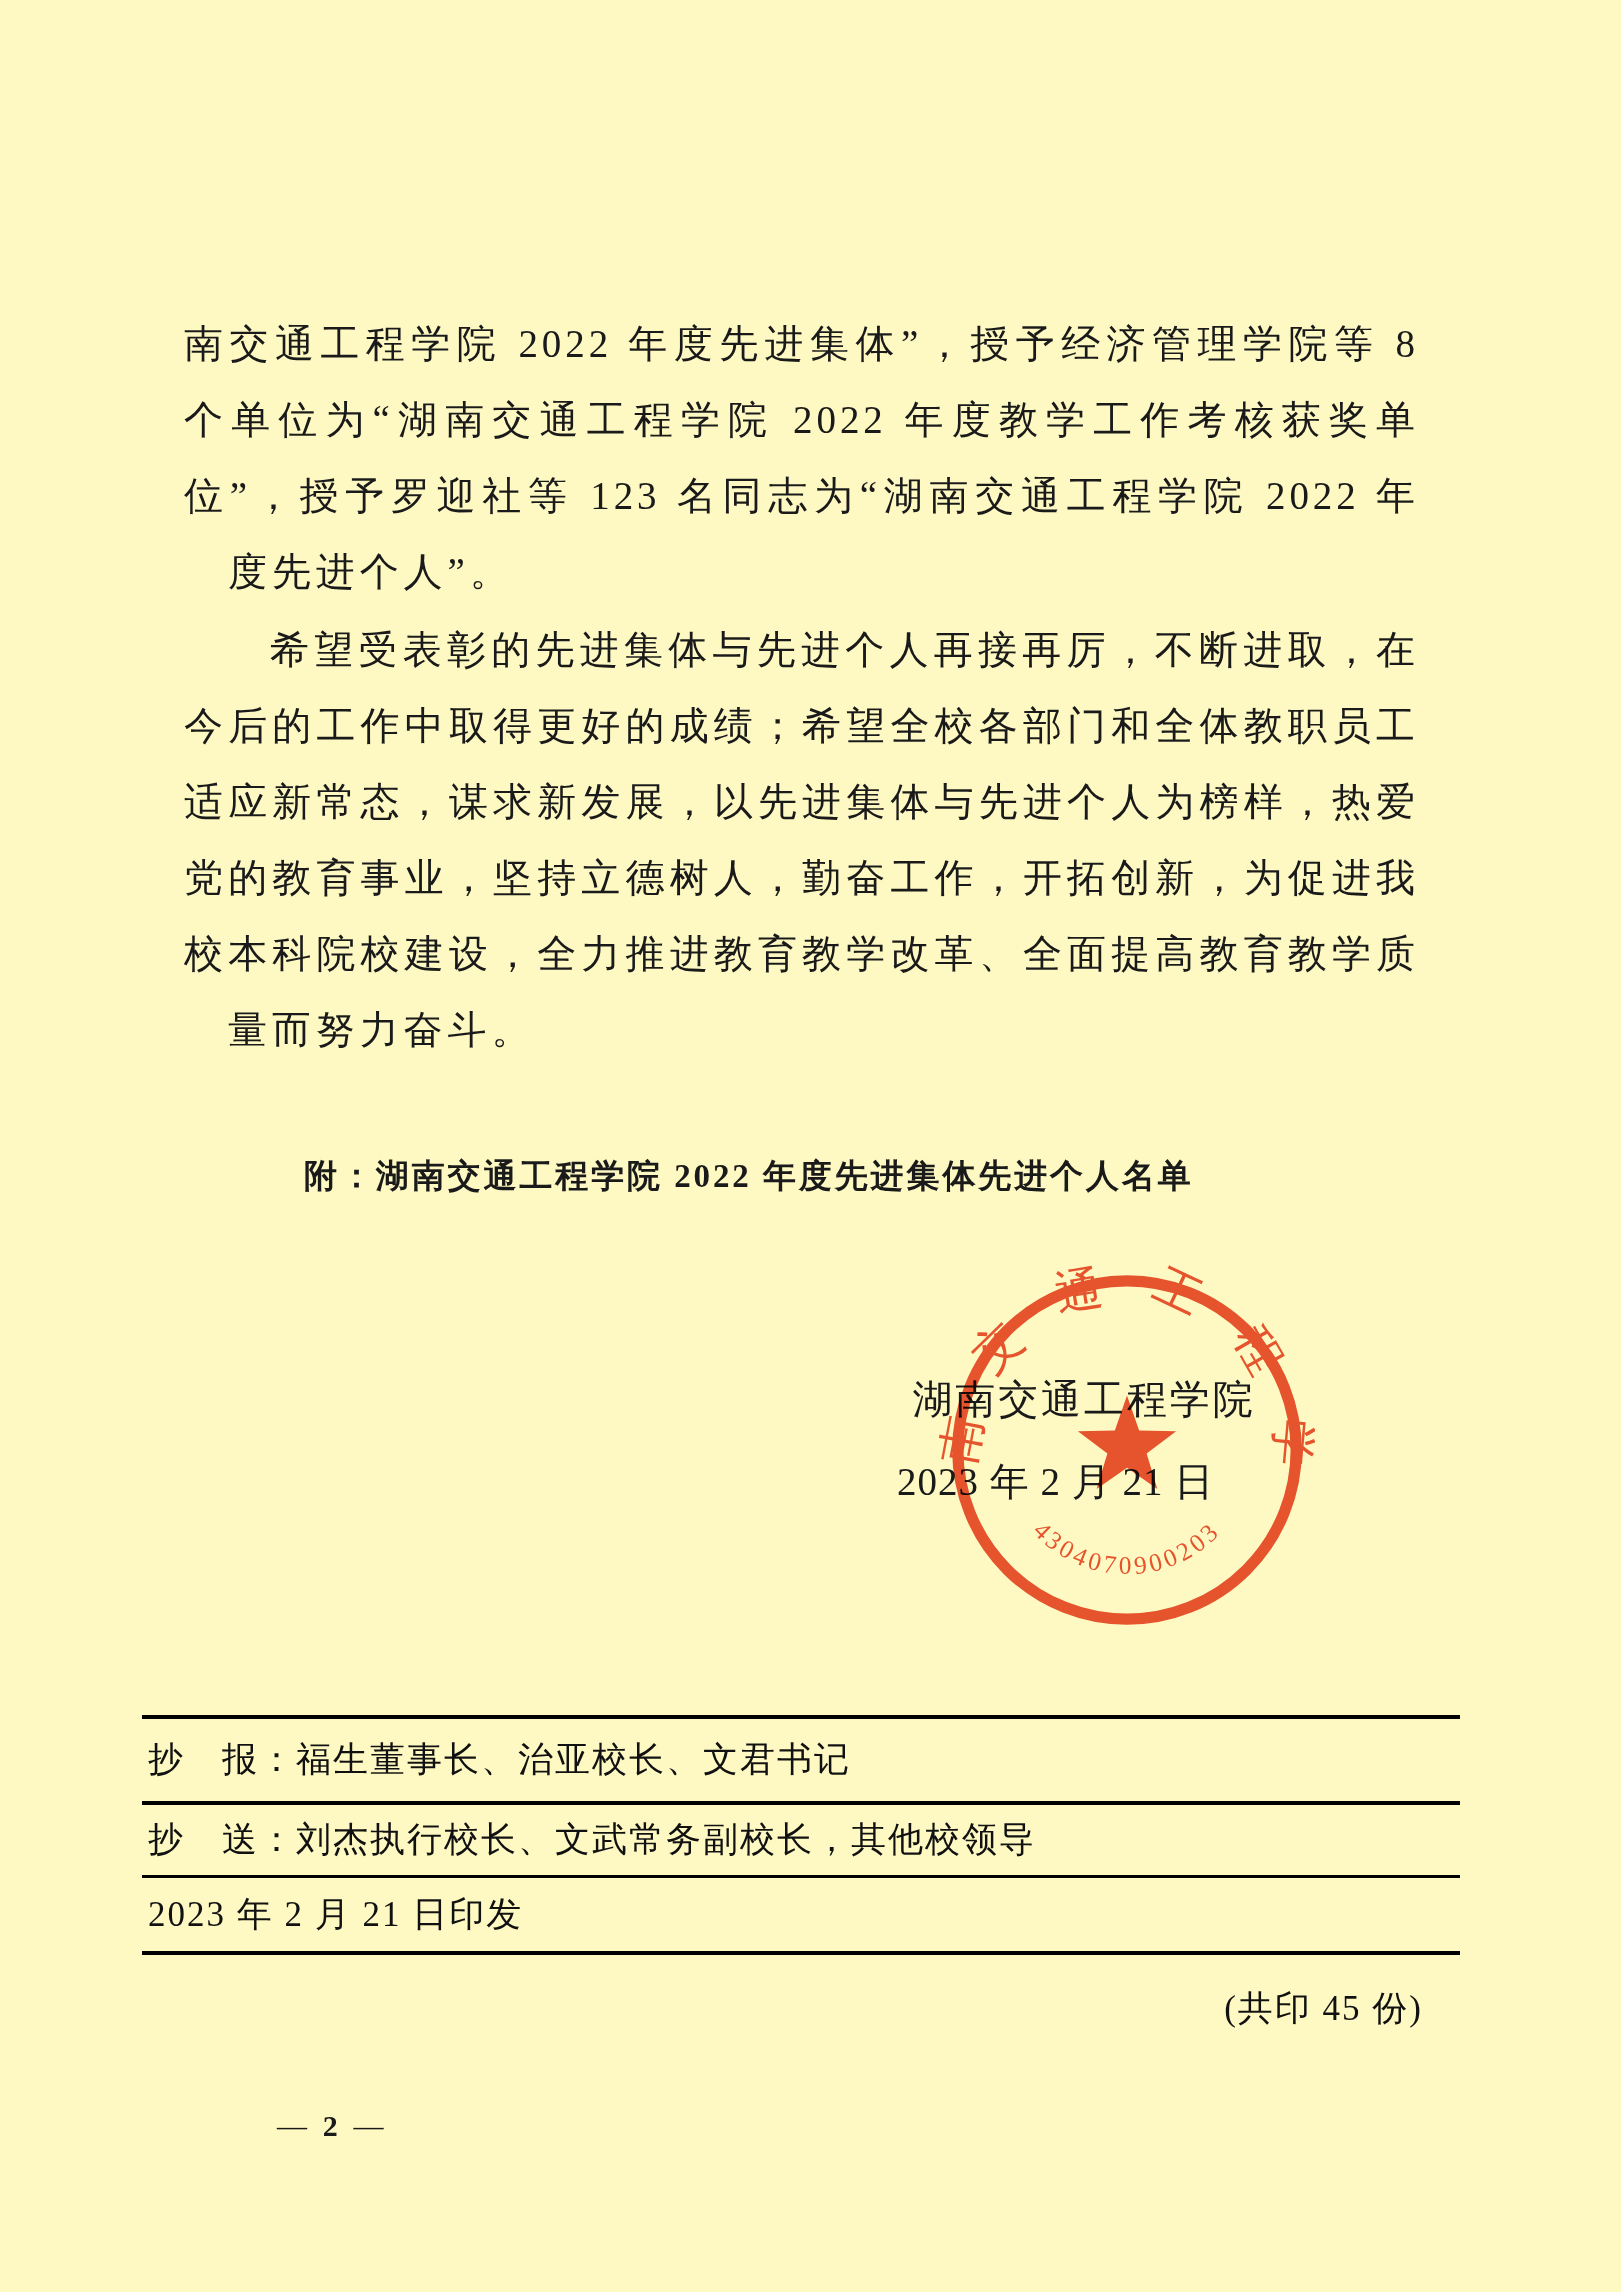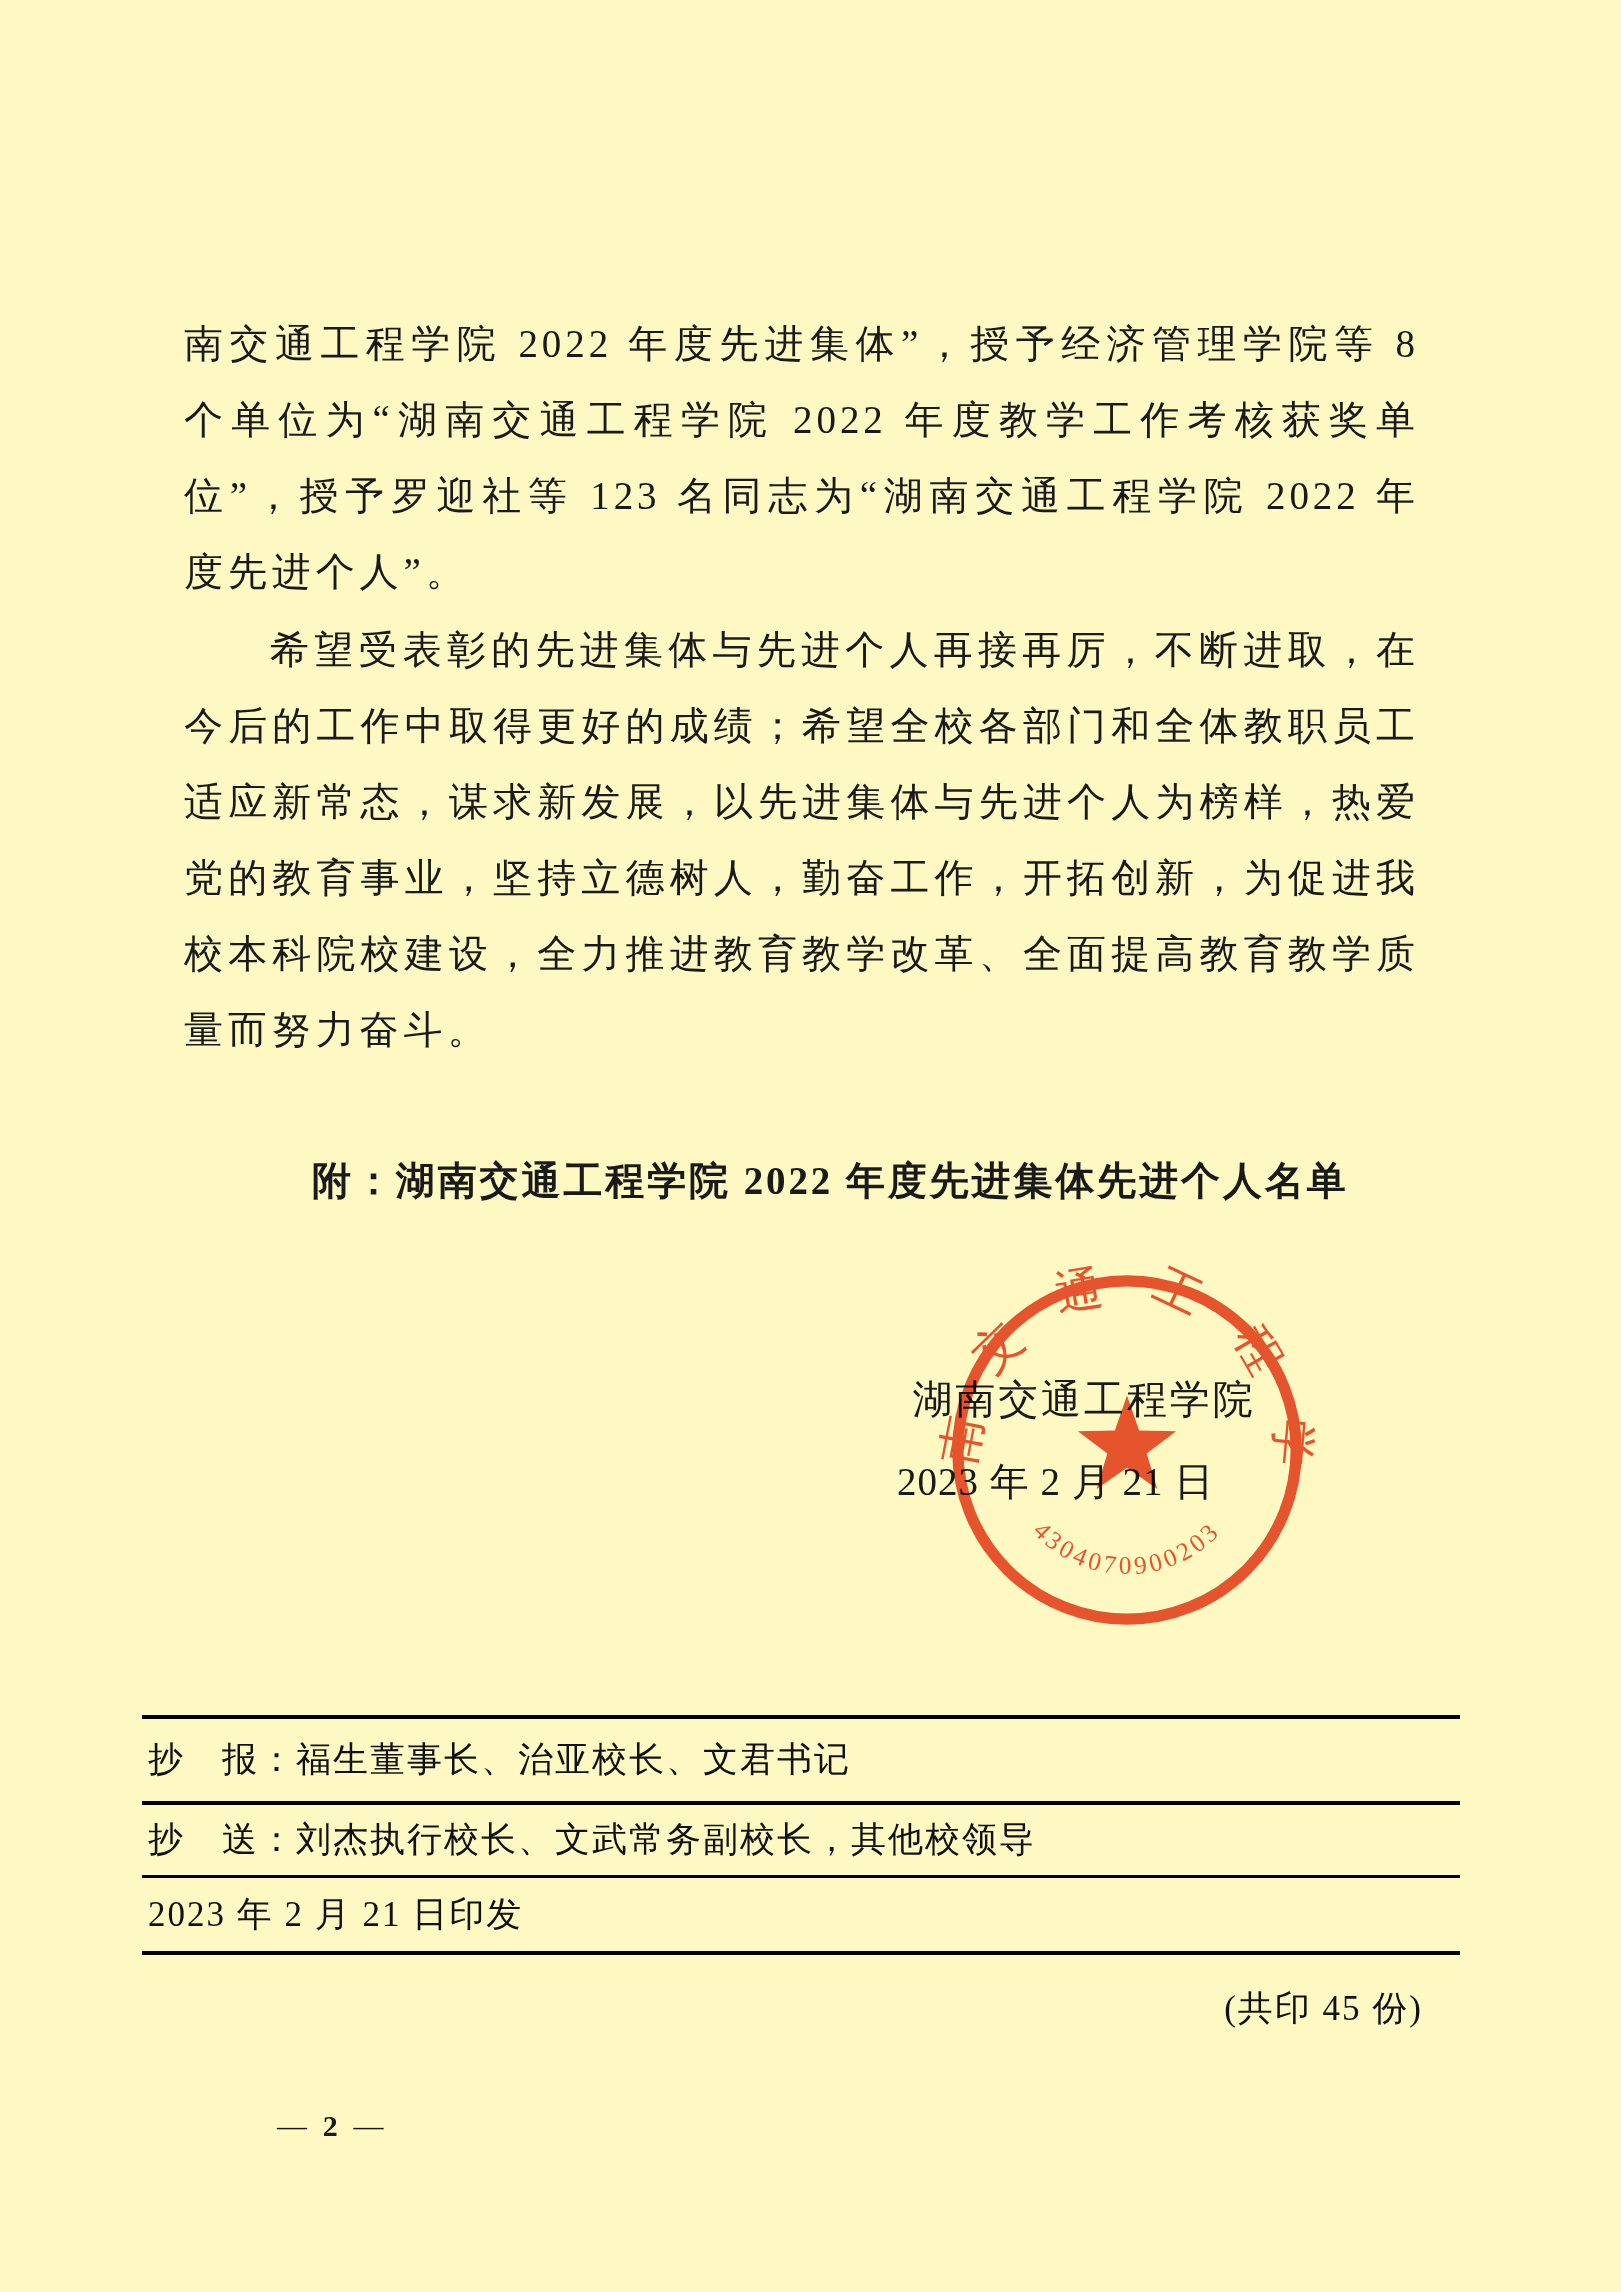--- a/index.html
+++ b/index.html
@@ -5,24 +5,24 @@
   html,body{margin:0;padding:0;background:#ffffff;}
   .page{
     position:relative;width:1621px;height:2293px;background:#fef9c3;
     font-family:"Liberation Serif","DejaVu Serif",serif;color:#1a1a1a;
     overflow:hidden;
   }
   .para{position:absolute;left:184px;width:1235px;font-size:39px;line-height:76px;}
   .para1{top:306px;}
   .para2{top:612px;}
   .jline{text-align:justify;text-align-last:justify;letter-spacing:3.9px;}
-  .lline{text-align:left;text-align-last:left;letter-spacing:4.9px;}
+  .lline{text-align:left;text-align-last:left;letter-spacing:4.9px;margin-left:44px;}
   .indent{text-indent:86px;font-family:Liberation Serif, serif;}
   .attachment{
-    position:absolute;left:312px;top:1154px;font-size:39px;font-weight:bold;
+    position:absolute;left:304px;top:1154px;font-size:33px;font-weight:bold;
     letter-spacing:2.9px;z-index:2;
   }
   .sig-org{position:absolute;left:888px;top:1372px;width:392px;text-align:center;
     font-size:40px;letter-spacing:2.9px;z-index:2;}
   .sig-date{position:absolute;left:897px;top:1455px;width:412px;text-align:left;
     font-size:39px;letter-spacing:1px;z-index:2;}
   .seal{
     position:absolute;left:939px;top:1262px;width:376px;height:376px;
     color:var(--seal-color,#e5492c);opacity:.93;mix-blend-mode:multiply;z-index:3;
   }

